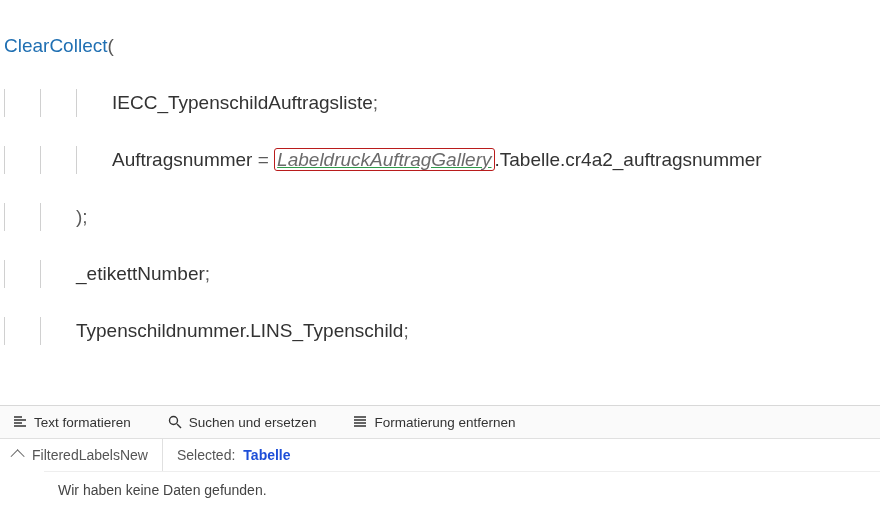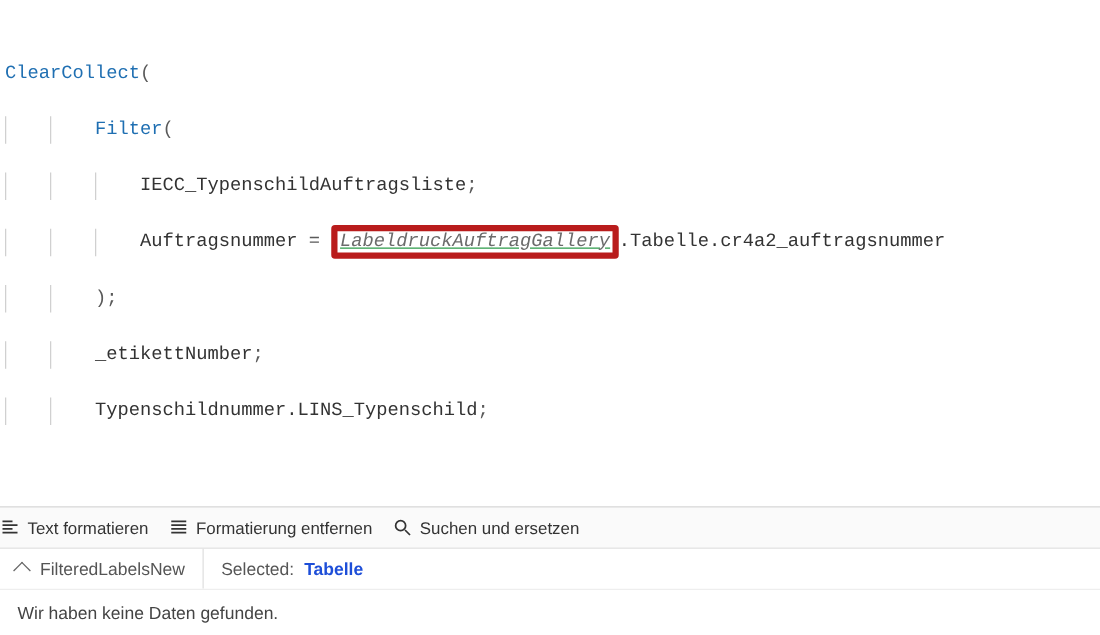--- a/index.html
+++ b/index.html
@@ -9,23 +9,23 @@
       background: #ffffff;
       color: #333;
       width: 880px;
       height: 508px;
       display: flex;
       flex-direction: column;
       overflow: hidden;
     }
     .editor {
       flex: 1;
-      padding: 25px 0 8px 4px;
-      font-family: Liberation Mono, monospace;
-      font-size: 15px;
+      padding: 3px 0 8px 4px;
+      font-family: Liberation Sans, sans-serif;
+      font-size: 19px;
       line-height: 1.5;
       white-space: pre;
       overflow: auto;
     }
     .line { display: block; }
     .guide {
       display: inline-block;
       border-left: 1px solid #d0d0d0;
       height: 1.5em;
       vertical-align: top;
@@ -35,31 +35,31 @@
     .tok-func { color: #1f6fb2; }
     .tok-punc { color: #5a5a5a; }
     .tok-name { color: #333333; }
     .tok-ital { color: #6b6b6b; font-style: italic; }
     .tok-highlight {
       background: #e8e8e8;
       border-radius: 2px;
       padding: 0 1px;
     }
     .tok-greenbox {
-      border: 5px solid #b91c1c;
+      border: 1px solid #b91c1c;
       border-radius: 3px;
       padding: 0 2px;
       text-decoration: underline;
       text-decoration-color: #2d9b4a;
     }
     .toolbar {
       display: flex;
       align-items: center;
-      gap: 16px;
-      padding: 8px 0;
+      gap: 36px;
+      padding: 8px 12px;
       border-top: 1px solid #d8d8d8;
       background: #fafafa;
       font-size: 13.5px;
       color: #333;
     }
     .tb-item {
       display: inline-flex;
       align-items: center;
       gap: 6px;
       cursor: pointer;
@@ -94,28 +94,28 @@
       border-top: 1.5px solid #666;
       transform: rotate(45deg) translateY(2px);
     }
     .bold { font-weight: 600; color: #1d4ed8; }
     .status-bar {
       padding: 10px 14px;
       font-size: 14px;
       color: #444;
       border-top: 1px solid #eee;
       background: #ffffff;
+      margin-left: 44px;
     }
   </style>
 </head>
 <body>
 
 <div class="editor">
 <span class="line"><span class="tok-func">ClearCollect</span><span class="tok-punc">(</span></span>
-<span class="line"><span class="ind"><span class="guide"></span></span><span class="ind"><span class="guide"></span></span><span class="tok-func">Filter</span><span class="tok-punc">(</span></span>
 <span class="line"><span class="ind"><span class="guide"></span></span><span class="ind"><span class="guide"></span></span><span class="ind"><span class="guide"></span></span><span class="tok-name">IECC_TypenschildAuftragsliste</span><span class="tok-punc">;</span></span>
 <span class="line"><span class="ind"><span class="guide"></span></span><span class="ind"><span class="guide"></span></span><span class="ind"><span class="guide"></span></span><span class="tok-name">Auftragsnummer</span><span class="tok-punc"> = </span><span class="tok-ital tok-greenbox">LabeldruckAuftragGallery</span><span class="tok-name">.Tabelle.cr4a2_auftragsnummer</span></span>
 <span class="line"><span class="ind"><span class="guide"></span></span><span class="ind"><span class="guide"></span></span><span class="tok-punc">);</span></span>
 <span class="line"><span class="ind"><span class="guide"></span></span><span class="ind"><span class="guide"></span></span><span class="tok-name">_etikettNumber</span><span class="tok-punc">;</span></span>
 <span class="line"><span class="ind"><span class="guide"></span></span><span class="ind"><span class="guide"></span></span><span class="tok-name">Typenschildnummer</span><span class="tok-name">.LINS_Typenschild</span><span class="tok-punc">;</span></span>
 
 
 
 
 
@@ -128,33 +128,33 @@
     <span class="tb-icon">
       <svg viewBox="0 0 16 16" width="16" height="16">
           <path d="M2 3h8M2 6h12M2 9h8M2 12h12" stroke="#333" stroke-width="1.4" fill="none"></path>
         </svg>
     </span>
     <span>Text formatieren</span>
   </span>
   <span class="tb-item">
     <span class="tb-icon">
       <svg viewBox="0 0 16 16" width="16" height="16">
-          <path d="M2 3h12M2 6h12M2 9h12M2 12h12" stroke="#333" stroke-width="1.4" fill="none"></path>
-        </svg>
-    </span>
-    <span>Formatierung entfernen</span>
-  </span>
-  <span class="tb-item">
-    <span class="tb-icon">
-      <svg viewBox="0 0 16 16" width="16" height="16">
           <circle cx="6.5" cy="6.5" r="4" stroke="#333" stroke-width="1.4" fill="none"></circle>
           <path d="M10 10l4 4" stroke="#333" stroke-width="1.4"></path>
         </svg>
     </span>
     <span>Suchen und ersetzen</span>
+  </span>
+  <span class="tb-item">
+    <span class="tb-icon">
+      <svg viewBox="0 0 16 16" width="16" height="16">
+          <path d="M2 3h12M2 6h12M2 9h12M2 12h12" stroke="#333" stroke-width="1.4" fill="none"></path>
+        </svg>
+    </span>
+    <span>Formatierung entfernen</span>
   </span>
 </div>
 
 <div class="info-bar">
   <div class="info-cell">
     <span class="chev"></span>
     <span>FilteredLabelsNew</span>
   </div>
   <div class="info-cell">
     <span>Selected:</span>

